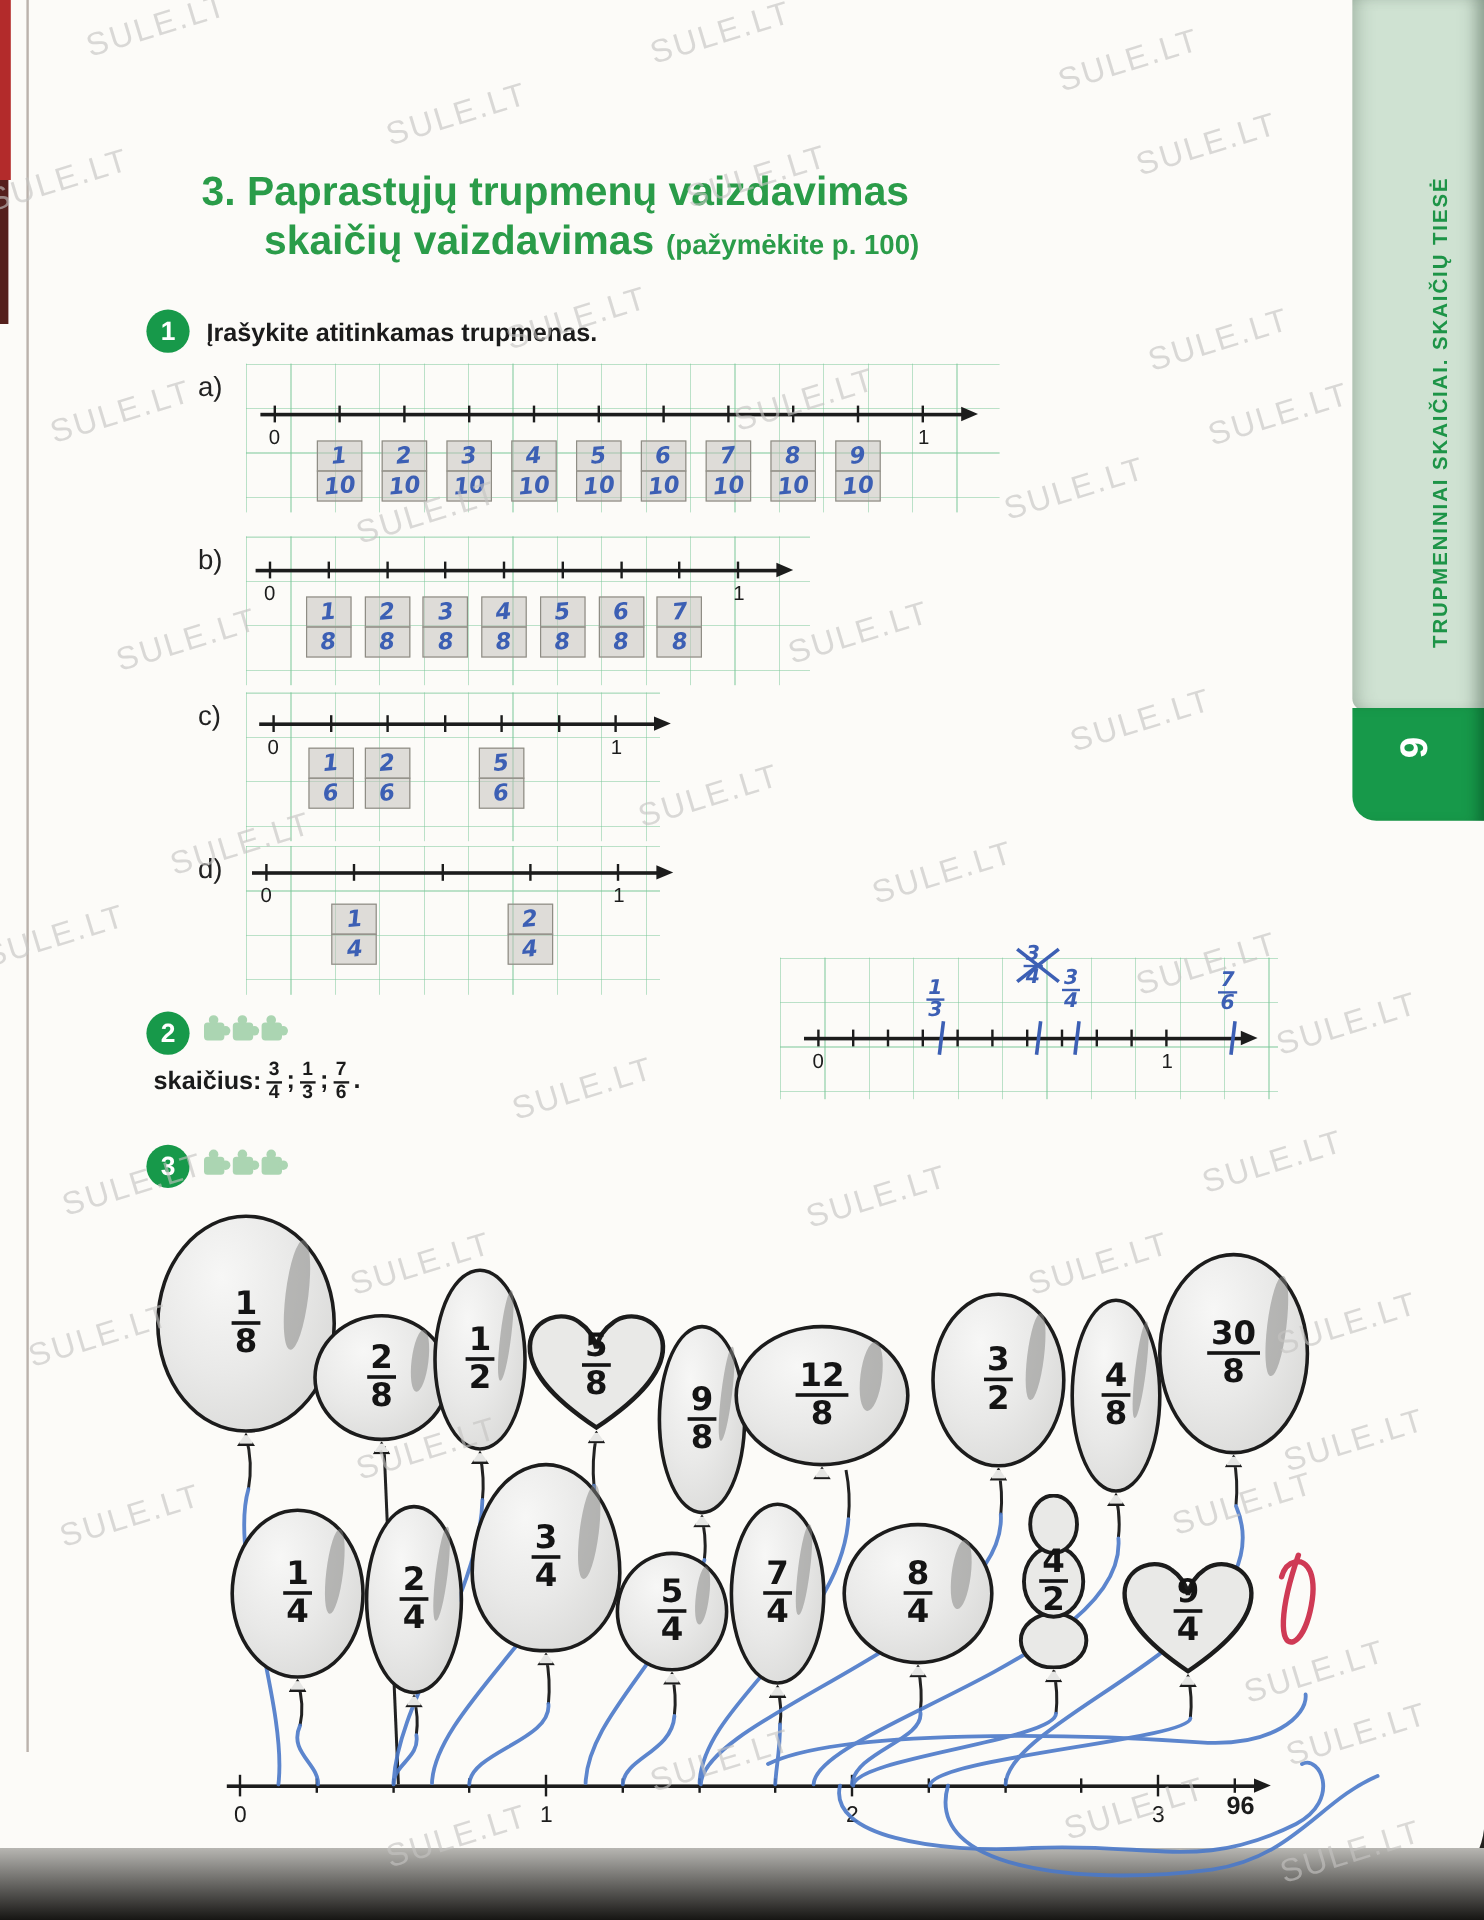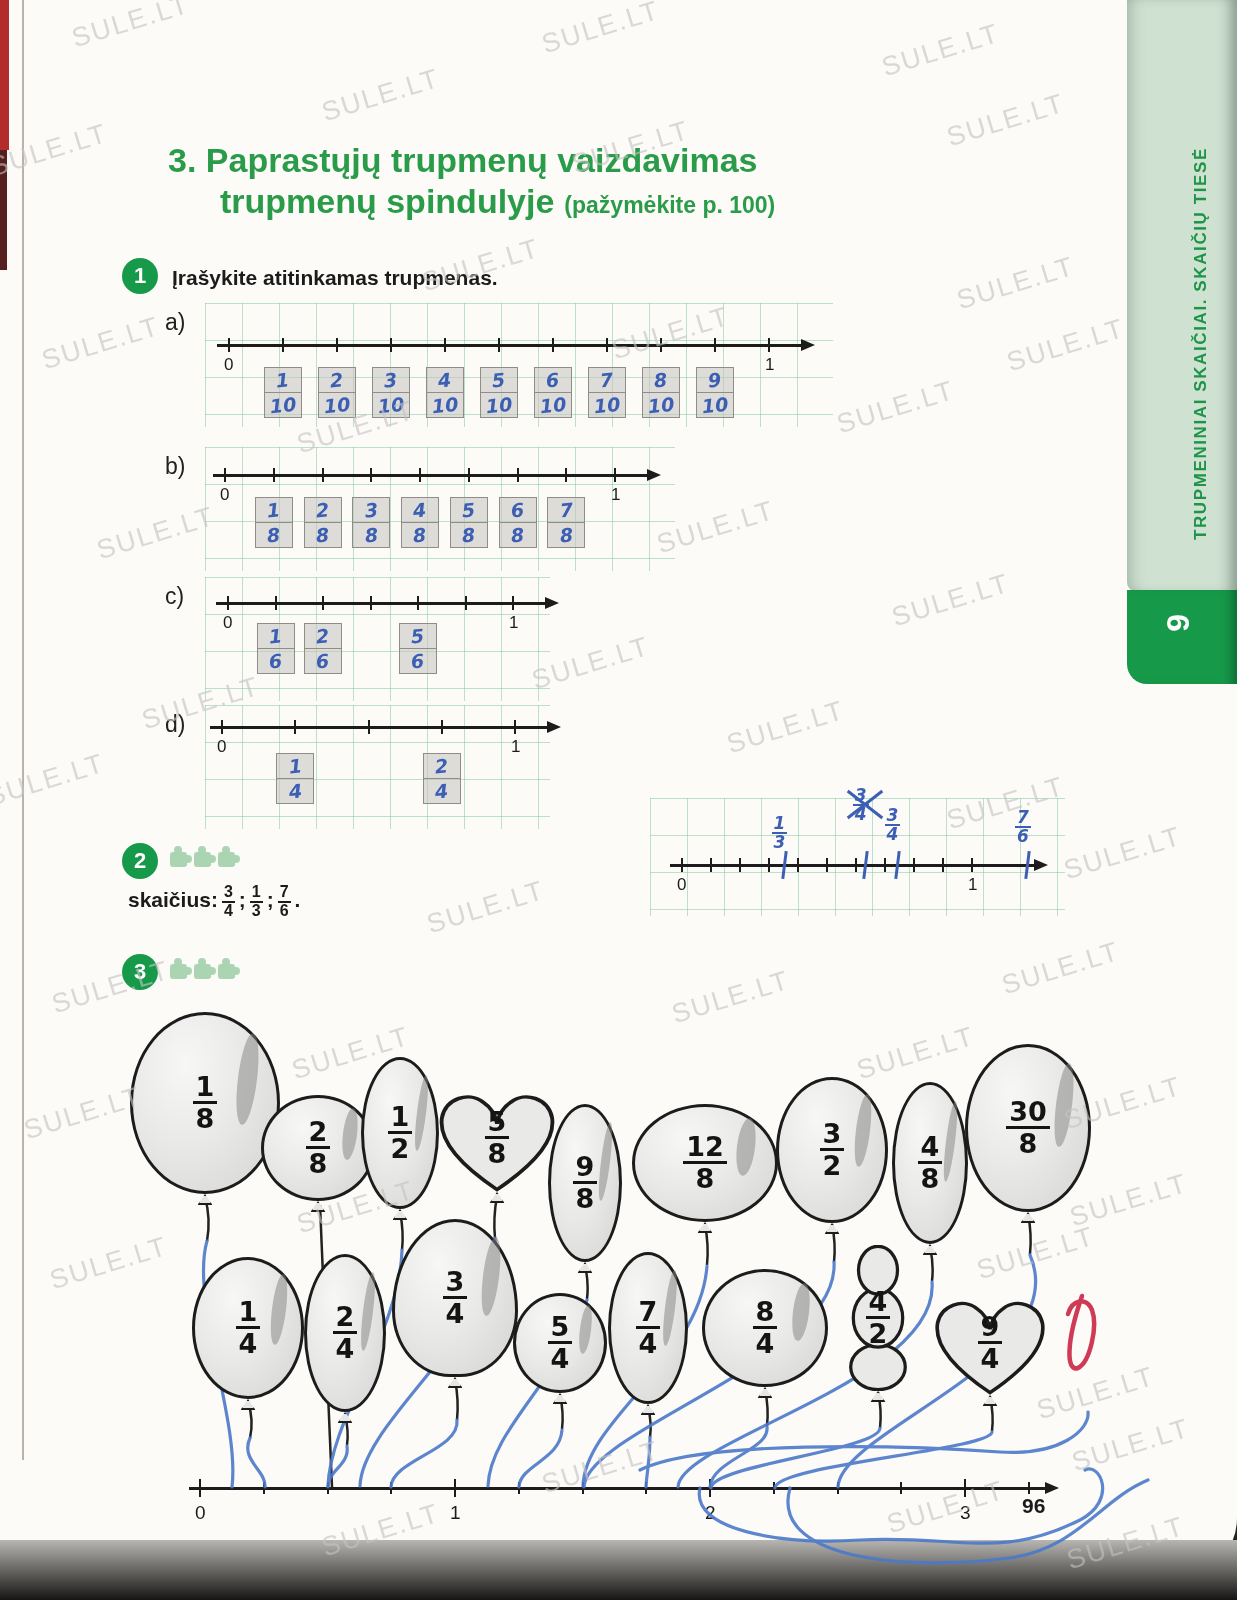--- a/index.html
+++ b/index.html
@@ -145,21 +145,21 @@
 
   <div id="sidebar-strip">
     <div id="sidebar-text">TRUPMENINIAI SKAIČIAI. SKAIČIŲ TIESĖ</div>
   </div>
   <div id="chapter-tab">
     <div id="chapter-num">9</div>
   </div>
 
   <div id="title">
     <div class="t1">3. Paprastųjų trupmenų vaizdavimas</div>
-    <div class="t2"><span>trupmenų spindulyje</span><span class="tsuf">(pažymėkite p. 100)</span></div>
+    <div class="t2"><span>skaičių vaizdavimas</span><span class="tsuf">(pažymėkite p. 100)</span></div>
   </div>
 
   <div class="badge" style="left:122px;top:258px;">1</div>
   <div class="extext" style="left:172px;top:266px;">Įrašykite atitinkamas trupmenas.</div>
   <div id="ex1-lines">
       <div class="exlabel" style="left: 165px; top: 309px; position: absolute;">a)</div>
       <div class="grid" style="left: 205px; top: 303px; width: 628px; height: 124px; position: absolute;">
         <div class="nline" style="left: 12px; top: 41px; width: 586px; position: absolute;"></div>
         <div class="arrowhead" style="left: 596px; top: 36px; position: absolute;"></div>
         <div class="tick" style="left: 23px; top: 35px; width: 2px; height: 14px; position: absolute;"></div>
@@ -532,21 +532,21 @@
       <div class="balloon" style="left: 548px; top: 1104px; width: 74px; height: 158px; position: absolute;">
         <div class="bshape" style="border-radius: 50%;"></div>
         <div class="bfrac">
           <div class="inner">
             <span class="bn">9</span>
             <span class="bd">8</span>
           </div>
         </div>
         <div class="knot"></div>
       </div>
-      <div class="balloon" style="left: 632px; top: 1104px; width: 146px; height: 118px; position: absolute;">
+      <div class="balloon" style="left: 612px; top: 1104px; width: 146px; height: 118px; position: absolute;">
         <div class="bshape" style="border-radius: 50%;"></div>
         <div class="bfrac">
           <div class="inner">
             <span class="bn">12</span>
             <span class="bd">8</span>
           </div>
         </div>
         <div class="knot"></div>
       </div>
       <div class="balloon" style="left: 776px; top: 1077px; width: 112px; height: 146px; position: absolute;">

